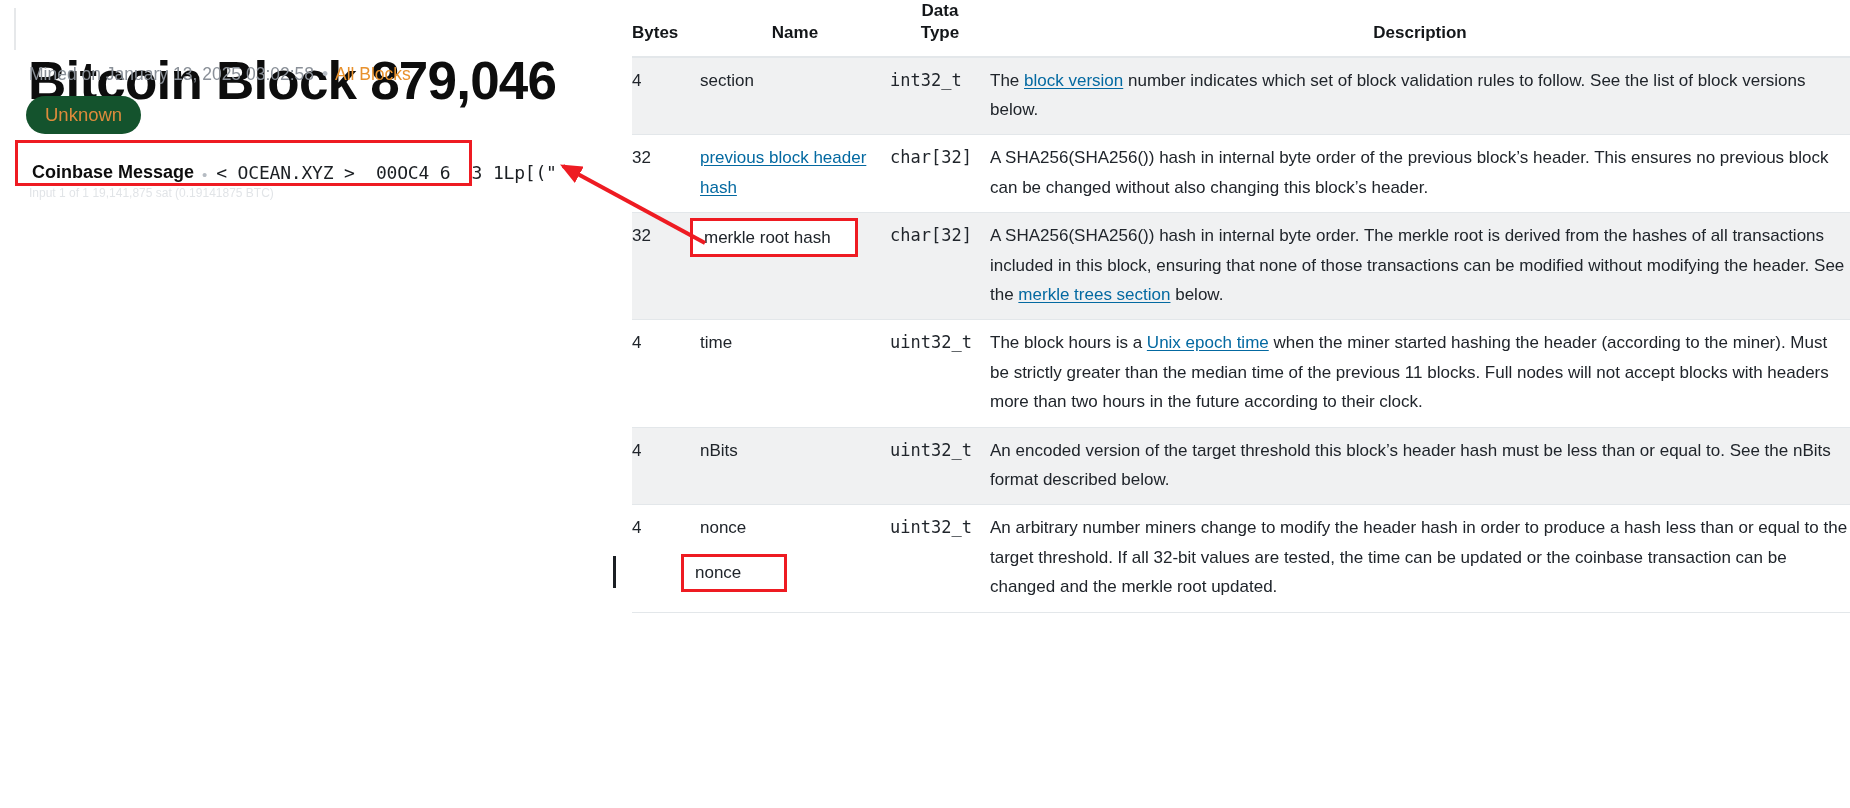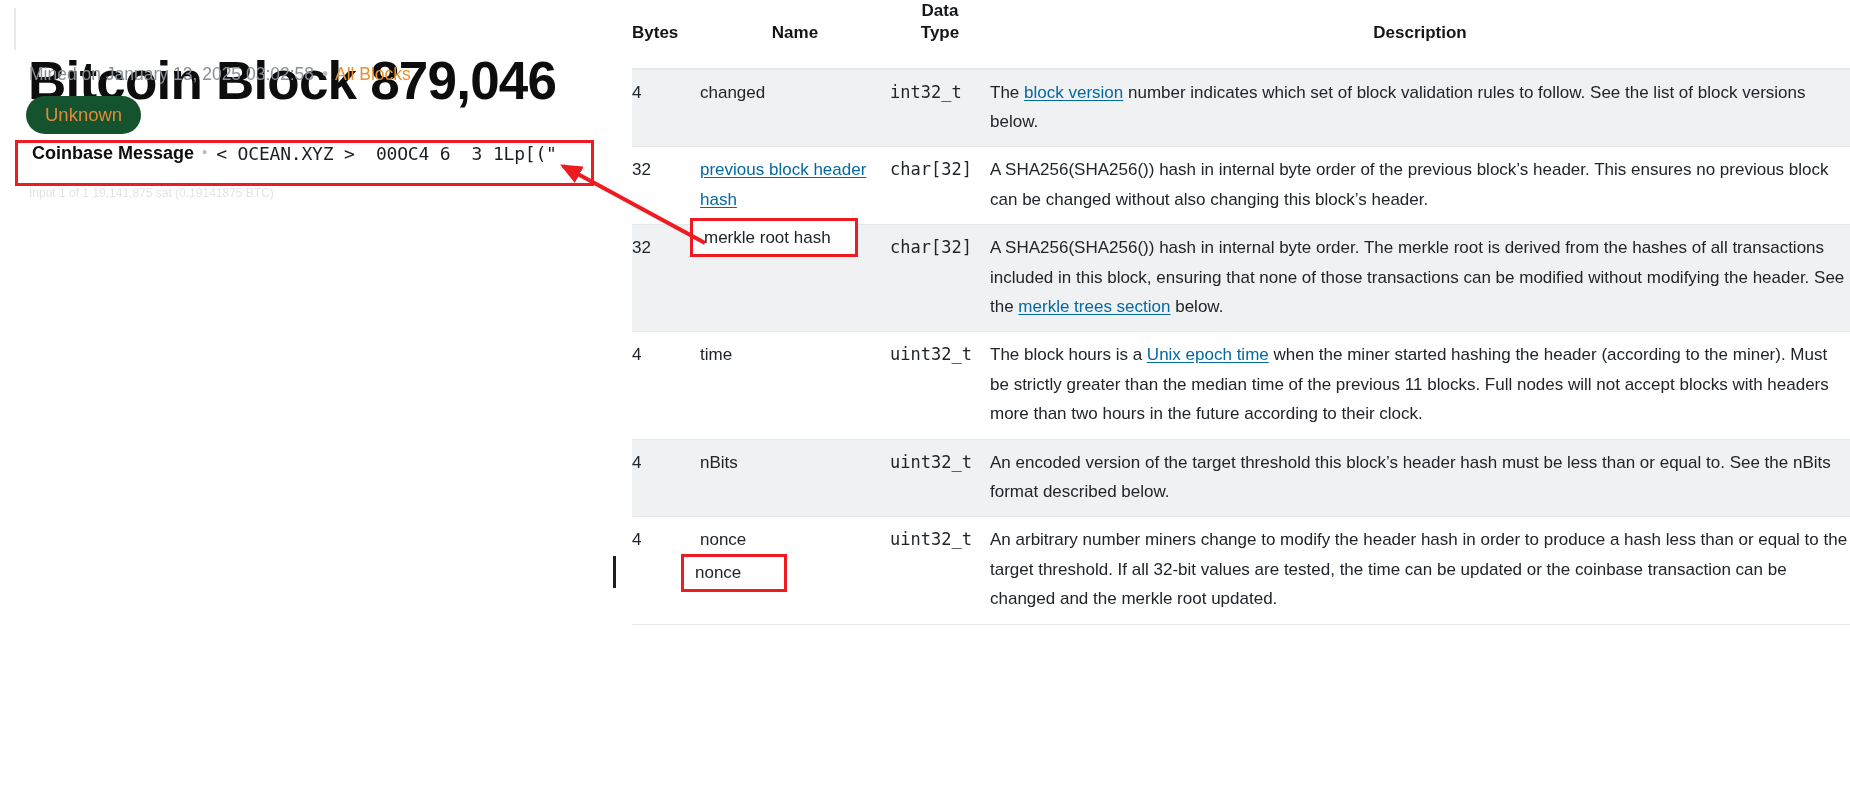--- a/index.html
+++ b/index.html
@@ -67,25 +67,25 @@
     position: absolute;
     left: 29px; top: 186px;
     font-size: 12px;
     color: #c9ced4;
     white-space: nowrap;
     opacity: .55;
   }
   #coinbase-box {
     position: absolute;
     left: 15px; top: 140px;
-    width: 579px; height: 46px;
+    width: 457px; height: 46px;
     border: 3px solid #ee1b22;
     background: rgba(255,255,255,0.96);
     display: flex;
-    align-items: flex-start;
+    align-items: flex-end;
     padding-left: 14px;
   }
   #coinbase-label {
     font-size: 18px;
     font-weight: 700;
     color: #0d0d0d;
     white-space: nowrap;
   }
   #coinbase-dot {
     color: #b6bcc3;
@@ -113,21 +113,21 @@
   }
   table#header-table col.c-bytes { width: 68px; }
   table#header-table col.c-name  { width: 190px; }
   table#header-table col.c-type  { width: 100px; }
   table#header-table col.c-desc  { width: 860px; }
 
   #header-table th {
     font-size: 17px;
     font-weight: 700;
     color: #131619;
-    padding: 0 0 24px 0;
+    padding: 0 0 12px 0;
     vertical-align: bottom;
     line-height: 1.28;
     border-bottom: 2px solid #e3e7ea;
   }
   th.th-bytes { text-align: left; padding-left: 2px; }
   th.th-name  { text-align: center; }
   th.th-type  { text-align: center; }
   th.th-desc  { }
 
   #header-table td {
@@ -229,21 +229,21 @@
         <th class="th-type">
           <span>Data</span><br>
           <span>Type</span>
         </th>
         <th class="th-desc">Description</th>
       </tr>
     </thead>
     <tbody id="table-body">
         <tr class="shaded">
           <td class="td-bytes">4</td>
-          <td class="td-name"><span>changed</span></td>
+          <td class="td-name"><span>section</span></td>
           <td class="td-type mono">int32_t</td>
           <td class="td-desc"><span>The </span><a class="doclink">block version</a><span> number indicates which set of block validation rules to follow. See the list of block versions below.</span></td>
         </tr>
         <tr>
           <td class="td-bytes">32</td>
           <td class="td-name"><a class="doclink">previous block header hash</a></td>
           <td class="td-type mono">char[32]</td>
           <td class="td-desc"><span>A SHA256(SHA256()) hash in internal byte order of the previous block’s header. This ensures no previous block can be changed without also changing this block’s header.</span></td>
         </tr>
         <tr class="shaded">

